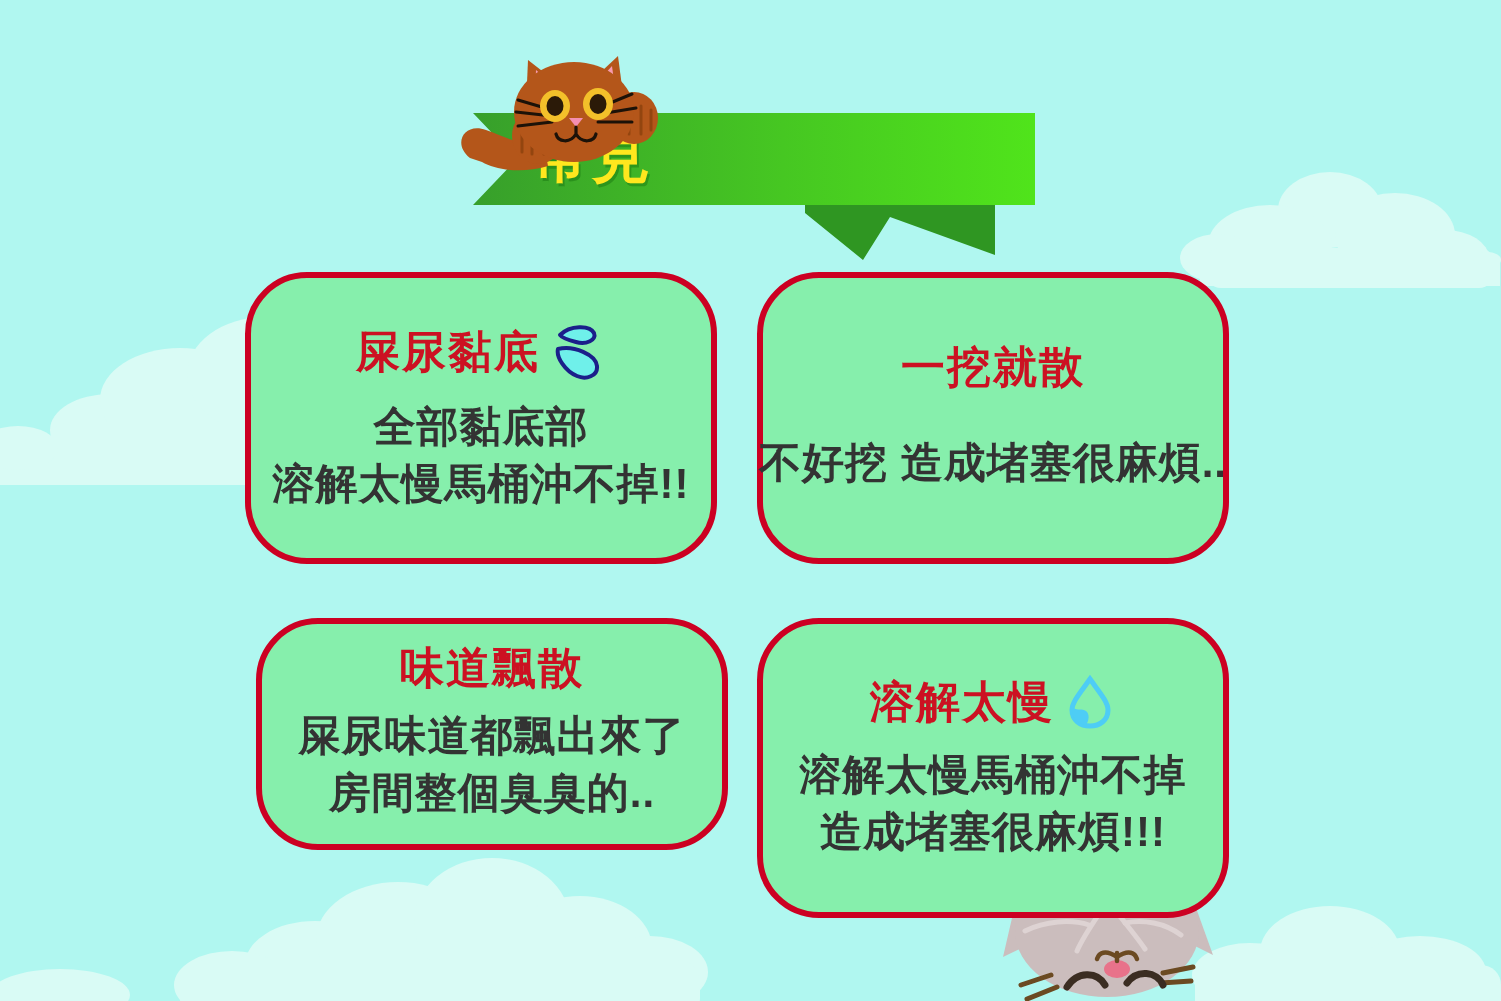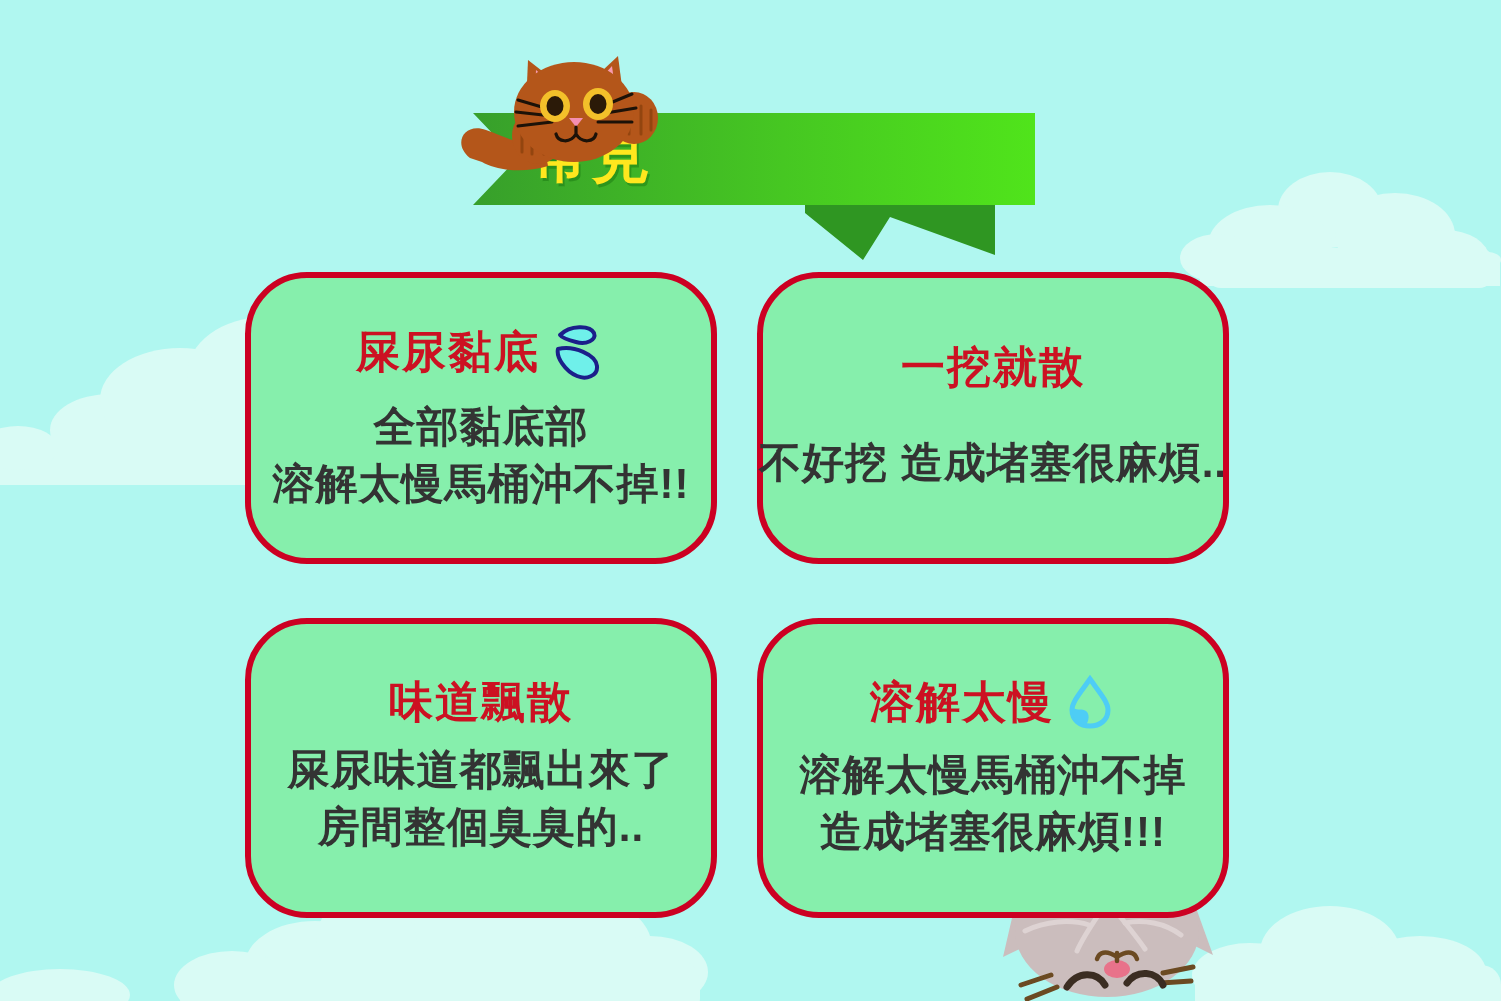--- a/index.html
+++ b/index.html
@@ -47,21 +47,21 @@
     position:absolute;
     background:#86efac;
     border:6px solid #cc0022;
     border-radius:62px;
     box-sizing:border-box;
     display:flex;flex-direction:column;
     align-items:center;justify-content:center;
   }
   #card-1{left:245px;top:272px;width:472px;height:292px;}
   #card-2{left:757px;top:272px;width:472px;height:292px;gap:28px;}
-  #card-3{left:245px;top:618px;width:472px;height:300px;}
+  #card-3{left:256px;top:618px;width:472px;height:232px;}
   #card-4{left:757px;top:618px;width:472px;height:300px;}
 
   .card-title-row{
     display:flex;align-items:center;justify-content:center;
     gap:10px;margin-bottom:18px;
   }
   .card-title{
     color:#cc1122;
     font-size:44px;font-weight:bold;
     letter-spacing:2px;line-height:1;

